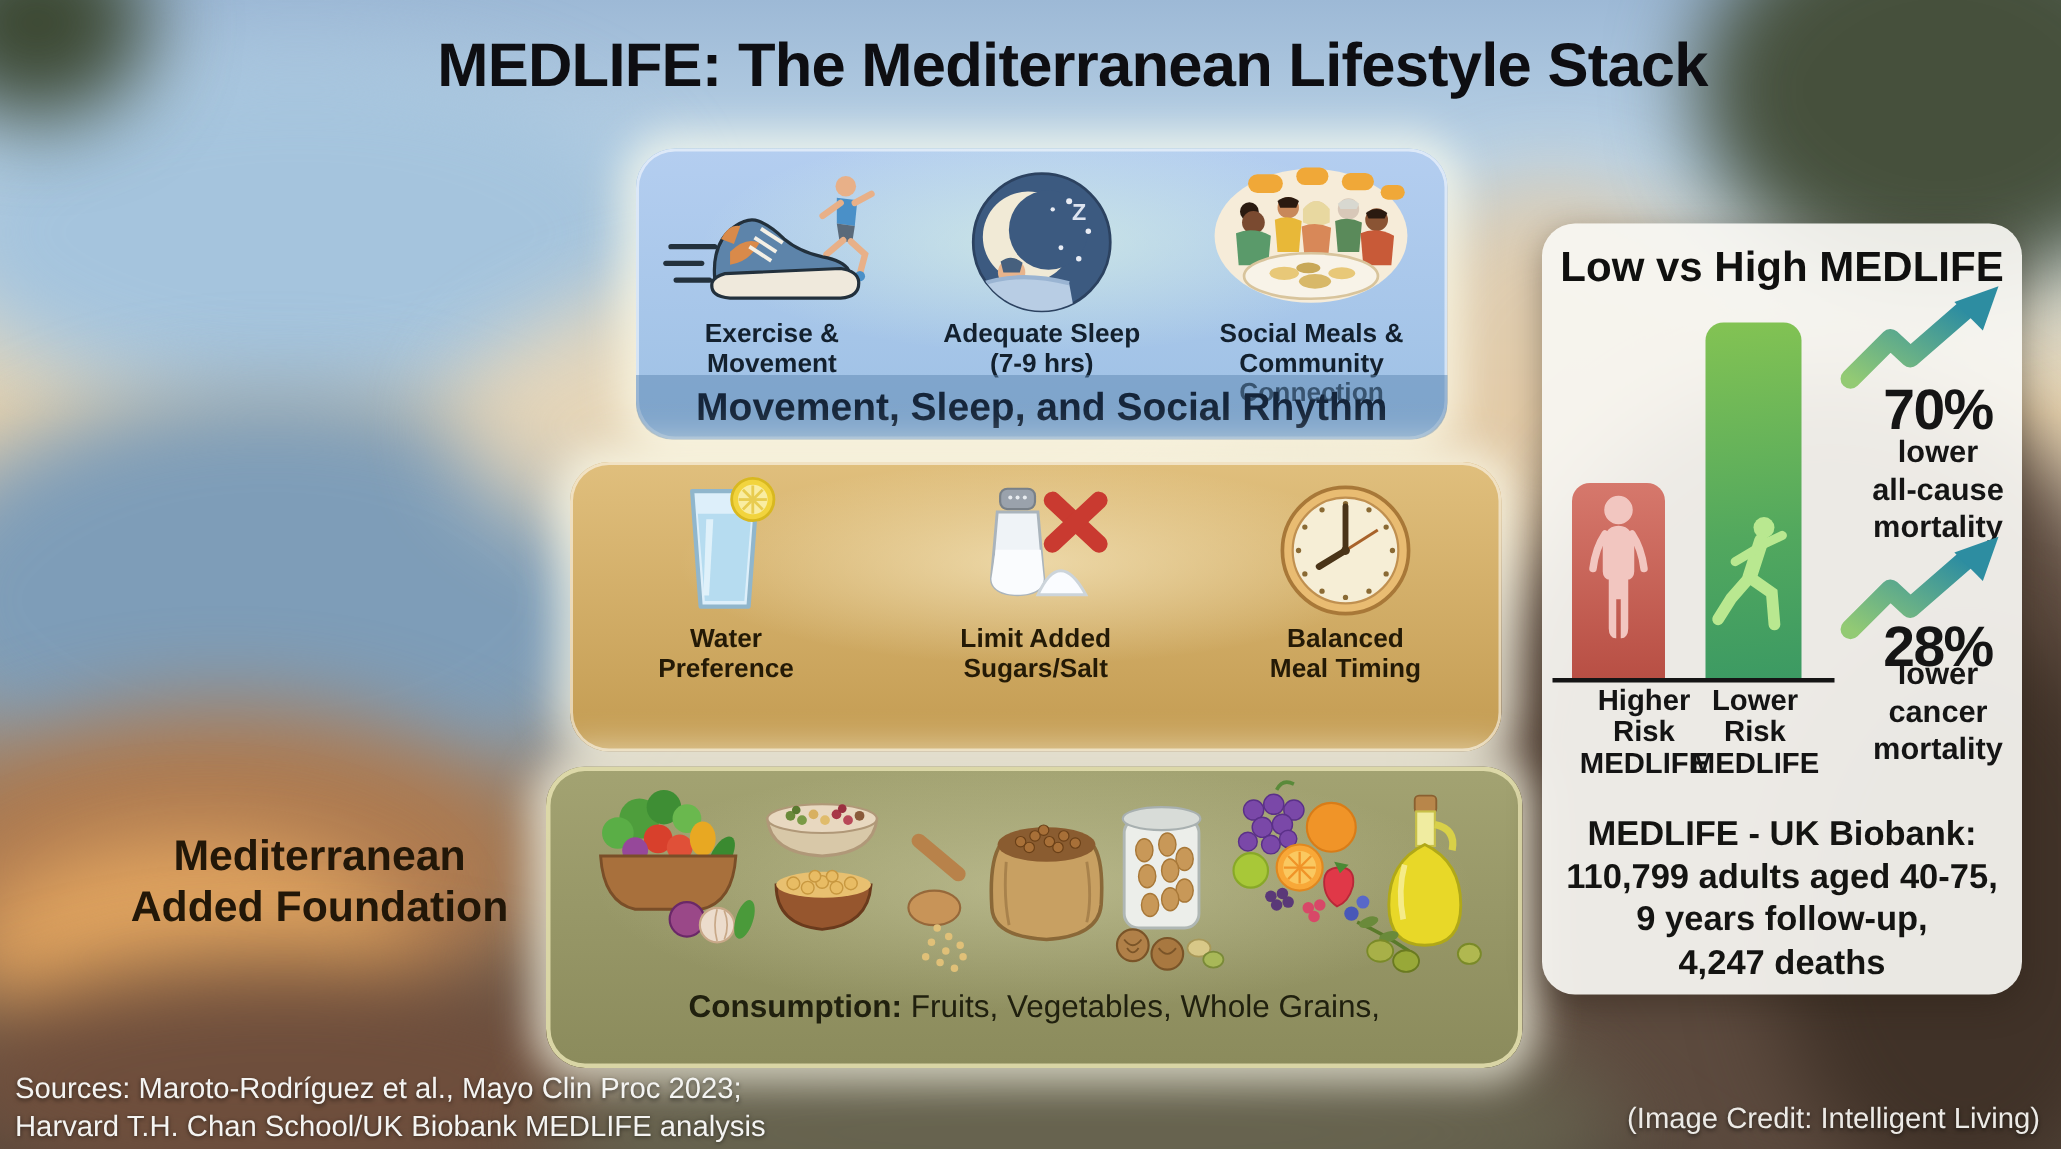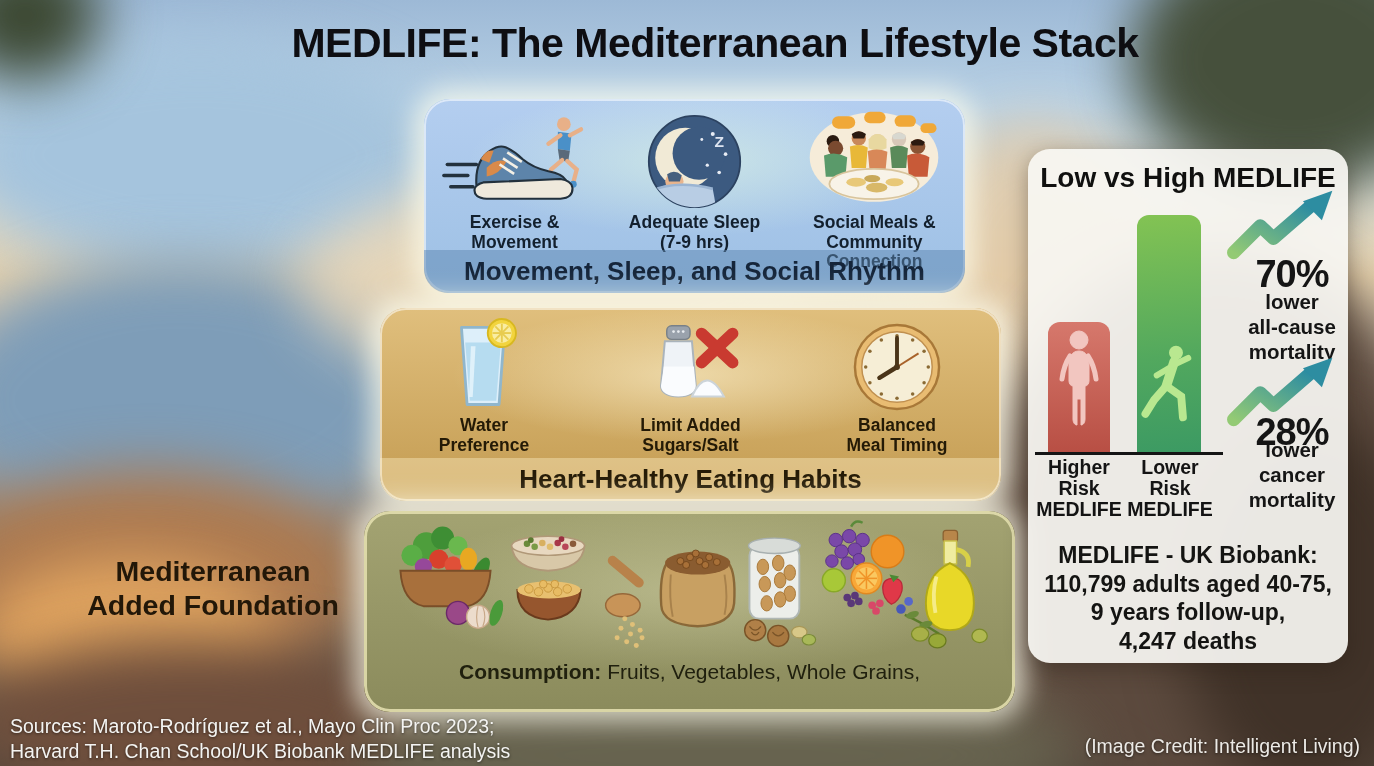--- a/index.html
+++ b/index.html
@@ -71,21 +71,21 @@
   .cmp-title{position:absolute;top:13px;left:0;right:0;text-align:center;
      font-size:28px;font-weight:bold;color:#10100f;}
   .bar{position:absolute;border-radius:12px 12px 0 0;display:flex;justify-content:center;}
   .bar-high{left:20px;top:173px;width:62px;height:130px;align-items:center;
      background:linear-gradient(180deg,#d6786c,#b84f44);}
   .bar-low{left:109px;top:66px;width:64px;height:237px;align-items:flex-end;
      background:linear-gradient(175deg,#83c353 0%,#52a85e 60%,#3c9a63 100%);}
   .baseline{position:absolute;left:7px;top:303px;width:188px;height:3px;background:#151515;}
   .bar-label{position:absolute;top:308px;width:100px;text-align:center;
      font-weight:bold;font-size:19.5px;line-height:1.07;color:#141414;}
-  .bl-high{left:1px;}
+  .bl-high{left:18px;}
   .bl-low{left:92px;}
   .stat-arrow{position:absolute;left:196px;width:118px;height:74px;}
   .arrow1{top:39px;}
   .arrow2{top:206px;}
   .stat{position:absolute;left:204px;width:120px;text-align:center;font-weight:bold;color:#151515;}
   .stat-pct{font-size:38px;letter-spacing:-1px;}
   .s1p{top:104px;}
   .s2p{top:262px;}
   .stat-lines{font-size:20.5px;line-height:1.22;}
   .s1l{top:140px;}
@@ -305,21 +305,20 @@
             <line x1="46" y1="46" x2="68" y2="32" stroke="#a8622a" stroke-width="2"></line>
             <circle cx="46" cy="46" r="3" fill="#4a3418"></circle>
           </svg>
         </div>
         <div class="tier-label">
           <div>Balanced</div>
             <div>Meal Timing</div>
         </div>
       </div>
     </div>
-    <div class="tier-caption">Heart-Healthy Eating Habits</div>
   </div>
 
   <div class="tier tier3">
     <div class="t3-icon">
       <svg width="614" height="140" viewBox="0 0 640 146">
 
         <g>
           <circle cx="45" cy="30" r="14" fill="#4e9e3c"></circle>
             <circle cx="62" cy="22" r="12" fill="#3e8e34"></circle>
           <circle cx="30" cy="40" r="11" fill="#5aae46"></circle>

